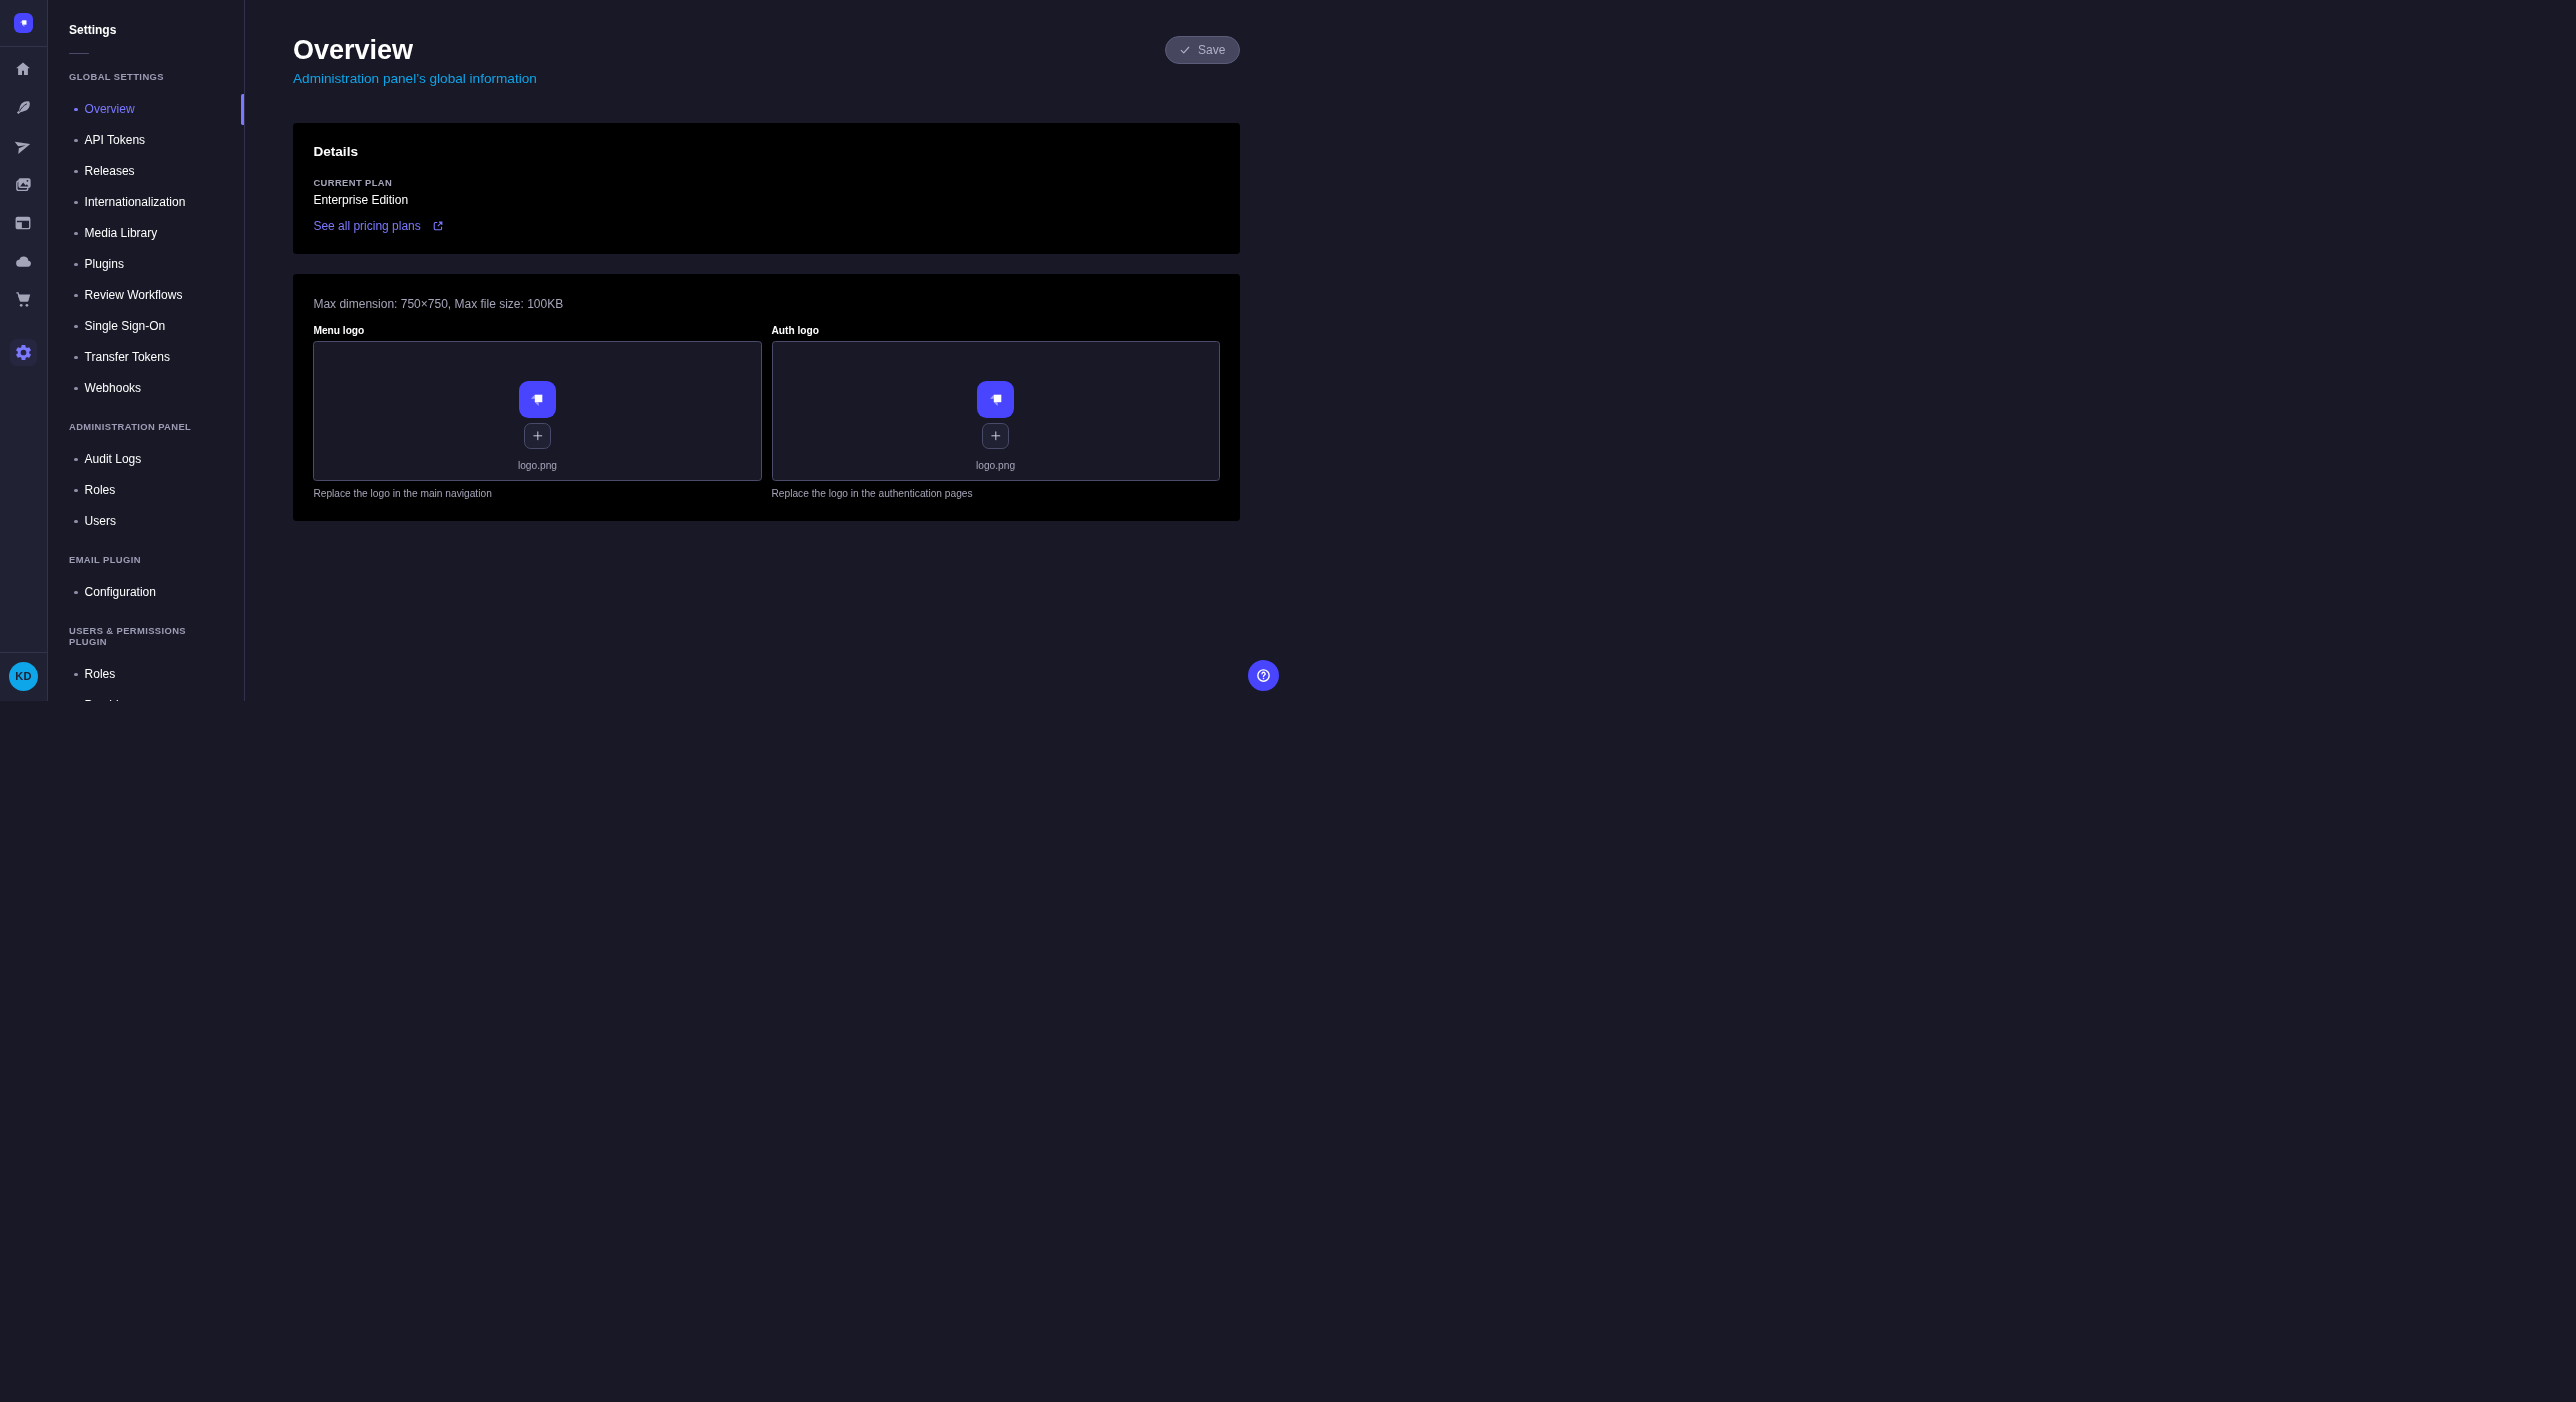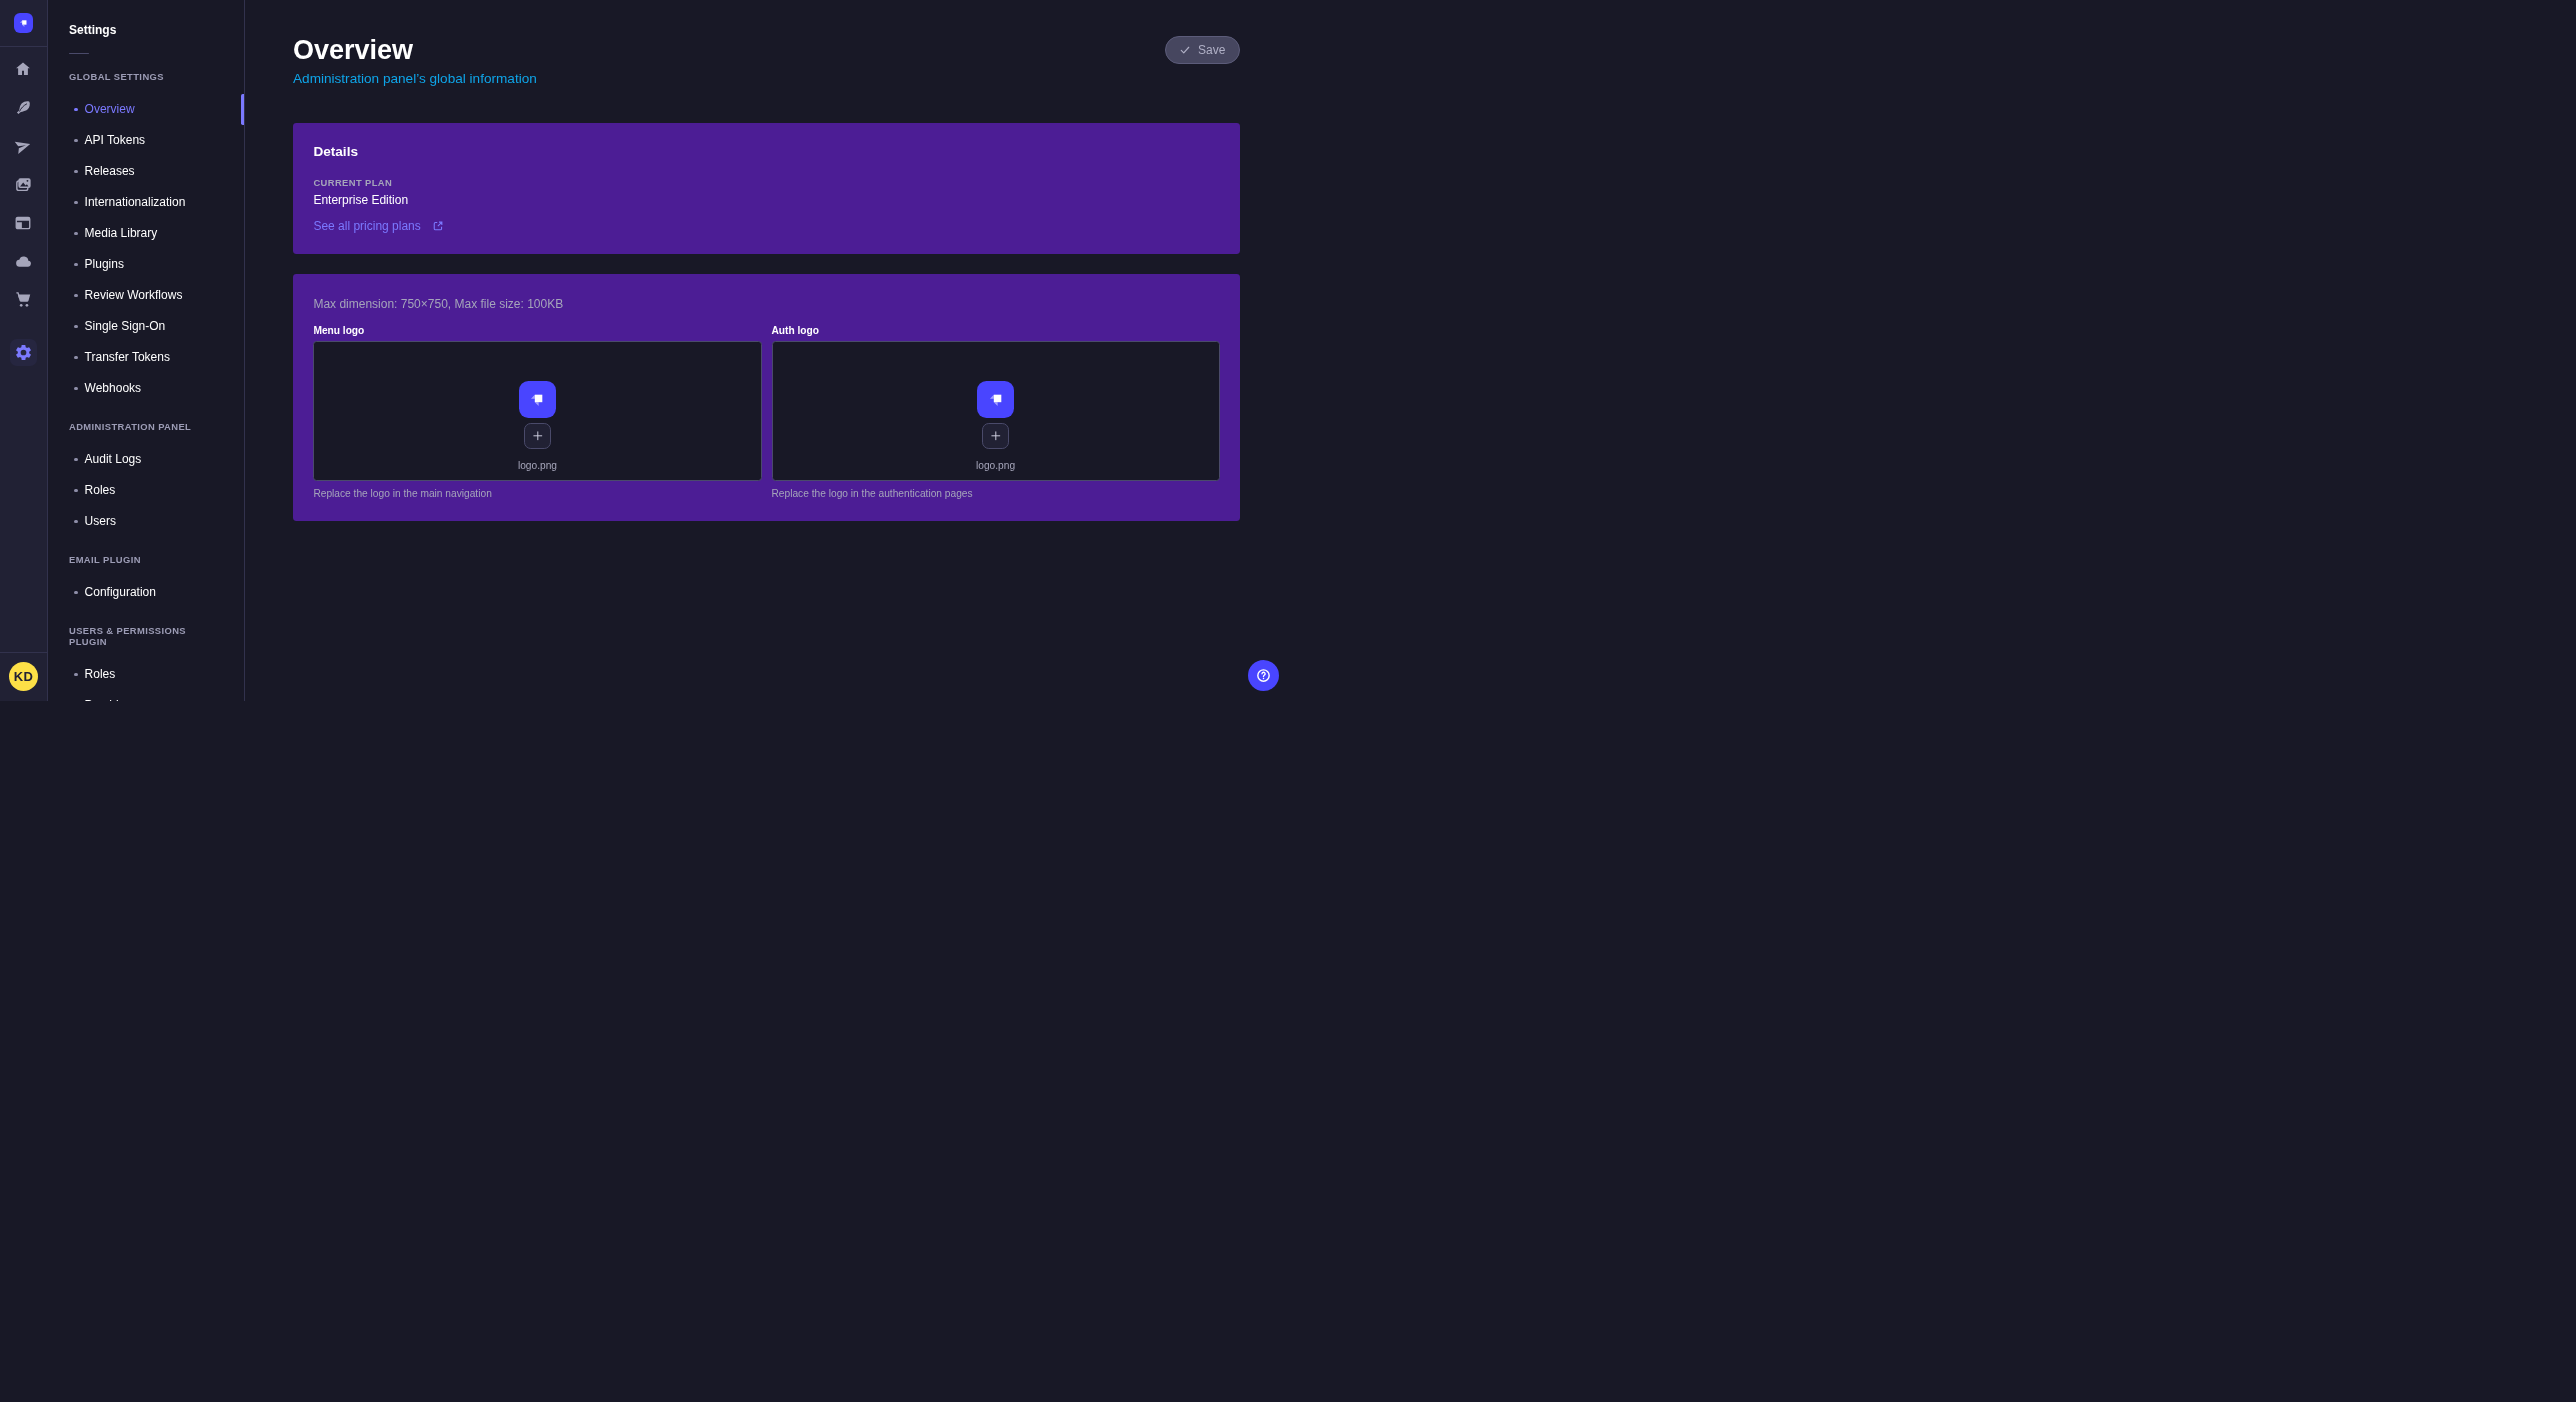--- a/index.html
+++ b/index.html
@@ -9,21 +9,21 @@
 
   
   .rail { width:48px; background:#212134; border-right:0.9px solid #32324d; display:flex; flex-direction:column; align-items:center; flex-shrink:0; }
   .brand-wrap { width:100%; height:47px; border-bottom:0.9px solid #32324d; display:flex; align-items:center; justify-content:center; }
   .brand-tile { width:19.6px; height:19.6px; border-radius:6px; background:#4945ff; display:flex; align-items:center; justify-content:center; cursor:pointer; }
   .rail-icons { display:flex; flex-direction:column; align-items:center; padding-top:12px; }
   .rail-btn { width:20.4px; height:20.4px; margin-bottom:18px; display:flex; align-items:center; justify-content:center; cursor:pointer; }
   .rail-btn.active { width:27px; height:27px; border-radius:6.8px; background:#262640; margin-top:11px; margin-bottom:0; }
   .rail-bottom { margin-top:auto; width:100%; display:flex; flex-direction:column; align-items:center; }
   .rail-divider { width:100%; height:0.9px; background:#32324d; }
-  .avatar { width:29px; height:29px; border-radius:50%; background:#fde047; color:#212134; font-size:13px; font-weight:700;
+  .avatar { width:29px; height:29px; border-radius:50%; background:#0ea5e9; color:#212134; font-size:11px; font-weight:700;
             display:flex; align-items:center; justify-content:center; margin:9.4px 0 10.2px; cursor:pointer; letter-spacing:0.3px; }
 
   
   .subnav { width:197px; background:#181826; border-right:0.9px solid #32324d; flex-shrink:0; }
   .subnav h1 { font-size:12px; font-weight:700; color:#fff; padding:22px 0 0 21px; line-height:16px; }
   .subnav-rule { width:20.4px; height:1.7px; background:#4a4a6a; margin:14.5px 0 0 21px; border-radius:0.9px; }
   .section-label { margin:17px 21px 0; font-size:9.4px; font-weight:700; letter-spacing:0.4px; color:#9c9cb5; line-height:11px; }
   .subnav ul { list-style:none; margin-top:12px; width:100%; }
   .subnav li { position:relative; height:31px; display:flex; align-items:center; padding-left:26.4px; cursor:pointer; }
   .bullet { width:3.4px; height:3.4px; border-radius:50%; background:#8e8ea9; margin-right:6.8px; flex-shrink:0; }
@@ -33,21 +33,21 @@
   .subnav li.active::after { content:""; position:absolute; right:0; top:0; bottom:0; width:2.6px; background:#7b79ff; border-radius:1.7px 0 0 1.7px; }
 
   
   .content { flex:1; padding:34px 48px 0; min-width:0; }
   .page-head { display:flex; justify-content:space-between; align-items:flex-start; }
   .page-title { font-size:27px; font-weight:700; color:#fff; line-height:32px; }
   .page-sub { margin-top:4.3px; font-size:13.6px; color:#0ea5e9; line-height:17px; }
   .save-btn { margin-top:1.7px; display:flex; align-items:center; gap:6.8px; background:#46465f; border:0.9px solid #5c5c7a; border-radius:14px;
               padding:6px 13.6px; color:#b0b0c6; font-size:12px; font-weight:500; cursor:pointer; font-family:inherit; }
 
-  .card { background:#4c1d95; border-radius:3.4px; padding:20.4px; }
+  .card { background:#000000; border-radius:3.4px; padding:20.4px; }
   .card h2 { font-size:13.6px; font-weight:700; color:#fff; line-height:16px; }
   .details-card { margin-top:36px; }
   .details-grid { display:grid; grid-template-columns:1fr 1fr; column-gap:20.4px; margin-top:17px; }
   .field-label { font-size:9.4px; font-weight:700; letter-spacing:0.4px; color:#a5a5ba; line-height:11px; text-transform:uppercase; }
   .field-value { margin-top:5.1px; font-size:12px; color:#fff; line-height:14.5px; }
   .field + .field { margin-top:37px; }
   .plans-link { margin-top:12px; display:inline-flex; align-items:center; gap:11px; font-size:12px; font-weight:500; color:#7b79ff; text-decoration:none; cursor:pointer; }
 
   .custom-card { margin-top:20.4px; }
   .card-sub { margin-top:2.6px; font-size:12px; color:#a5a5ba; line-height:14.5px; }

